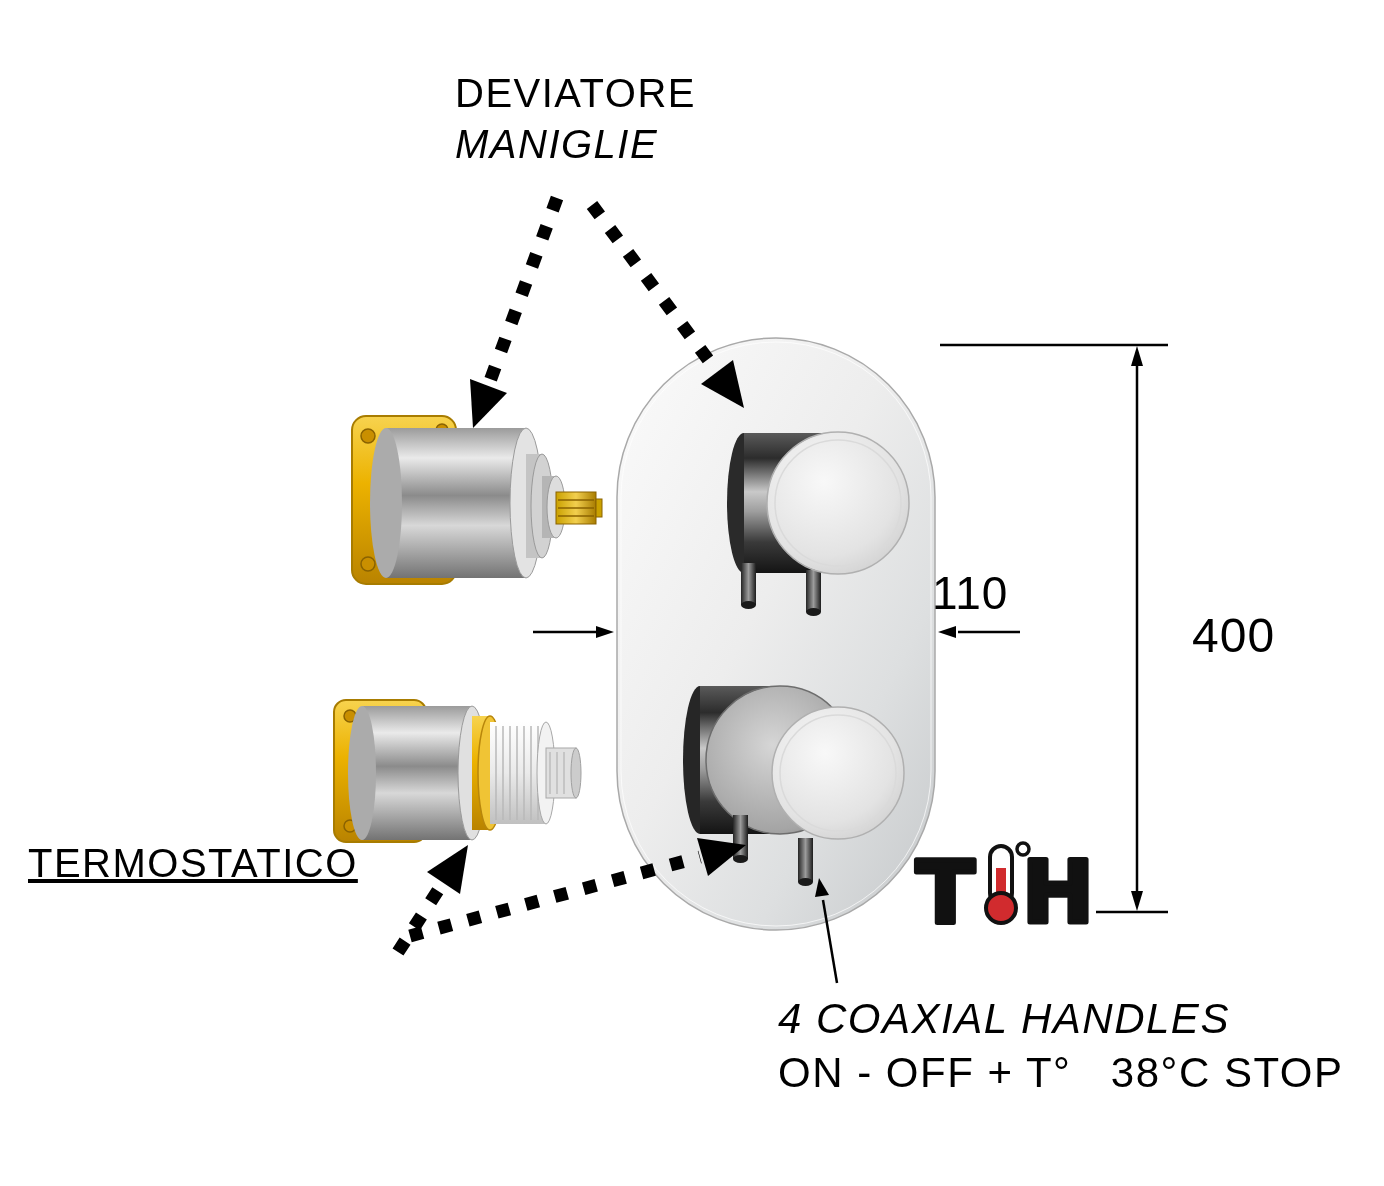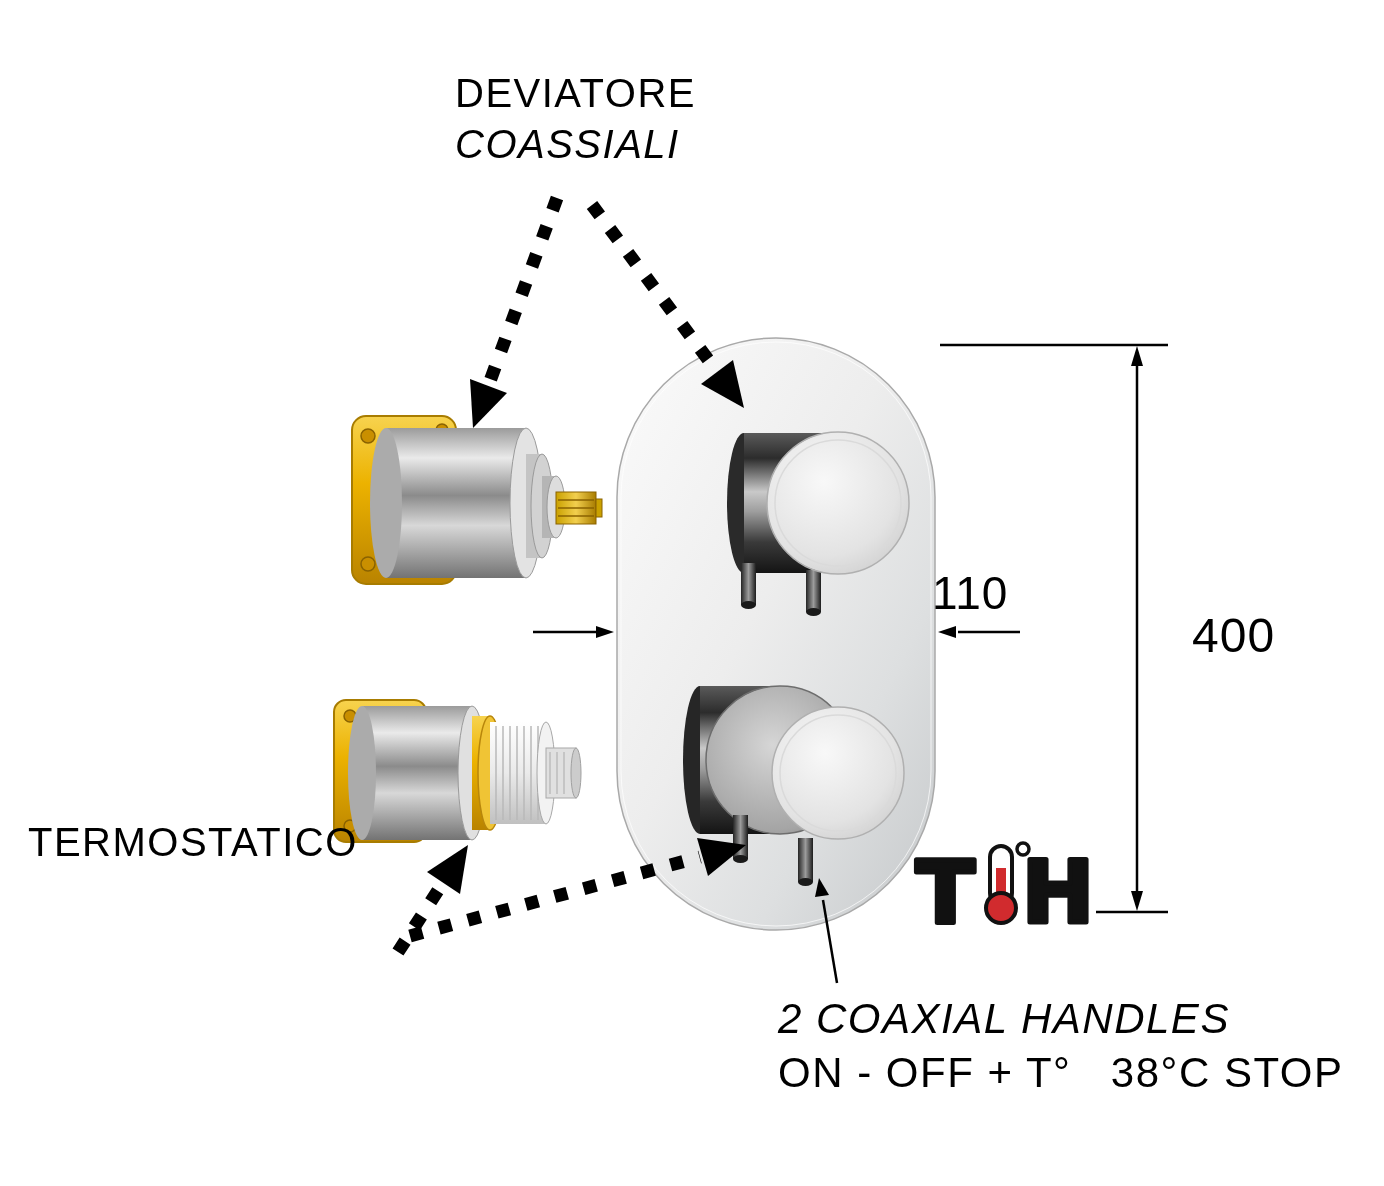--- a/index.html
+++ b/index.html
@@ -193,28 +193,28 @@
         <rect x="990" y="846" width="22" height="58" rx="11" fill="#ffffff" stroke="#111" stroke-width="4"></rect>
         <rect x="996" y="868" width="10" height="38" fill="#d12b2e"></rect>
         <circle cx="1001" cy="908" r="15" fill="#d12b2e" stroke="#111" stroke-width="4"></circle>
         <circle cx="1023" cy="849" r="6" fill="#ffffff" stroke="#111" stroke-width="3.5"></circle>
       </g>
     </g>
   </svg>
 
   <div class="label" style="left:455px; top:68px;">
     <div class="callout-line">DEVIATORE</div>
-    <div class="callout-line italic">COASSIALI</div>
+    <div class="callout-line italic">MANIGLIE</div>
   </div>
 
-  <div class="label" style="left:28px; top:817px;">
+  <div class="label" style="left:28px; top:838px;text-decoration:underline;">
     <div class="callout-line">TERMOSTATICO</div>
   </div>
 
   <div class="label" style="left:778px; top:992px;">
-    <div class="callout-line big italic">2 COAXIAL HANDLES</div>
+    <div class="callout-line big italic">4 COAXIAL HANDLES</div>
     <div class="callout-line big">ON - OFF + T°   38°C STOP</div>
   </div>
 
   <div class="label dim" style="left:932px; top:566px;">110</div>
   <div class="label dim" style="left:1192px; top:608px; font-size:48px;">400</div>
 
 </div>
 
 </body></html>

